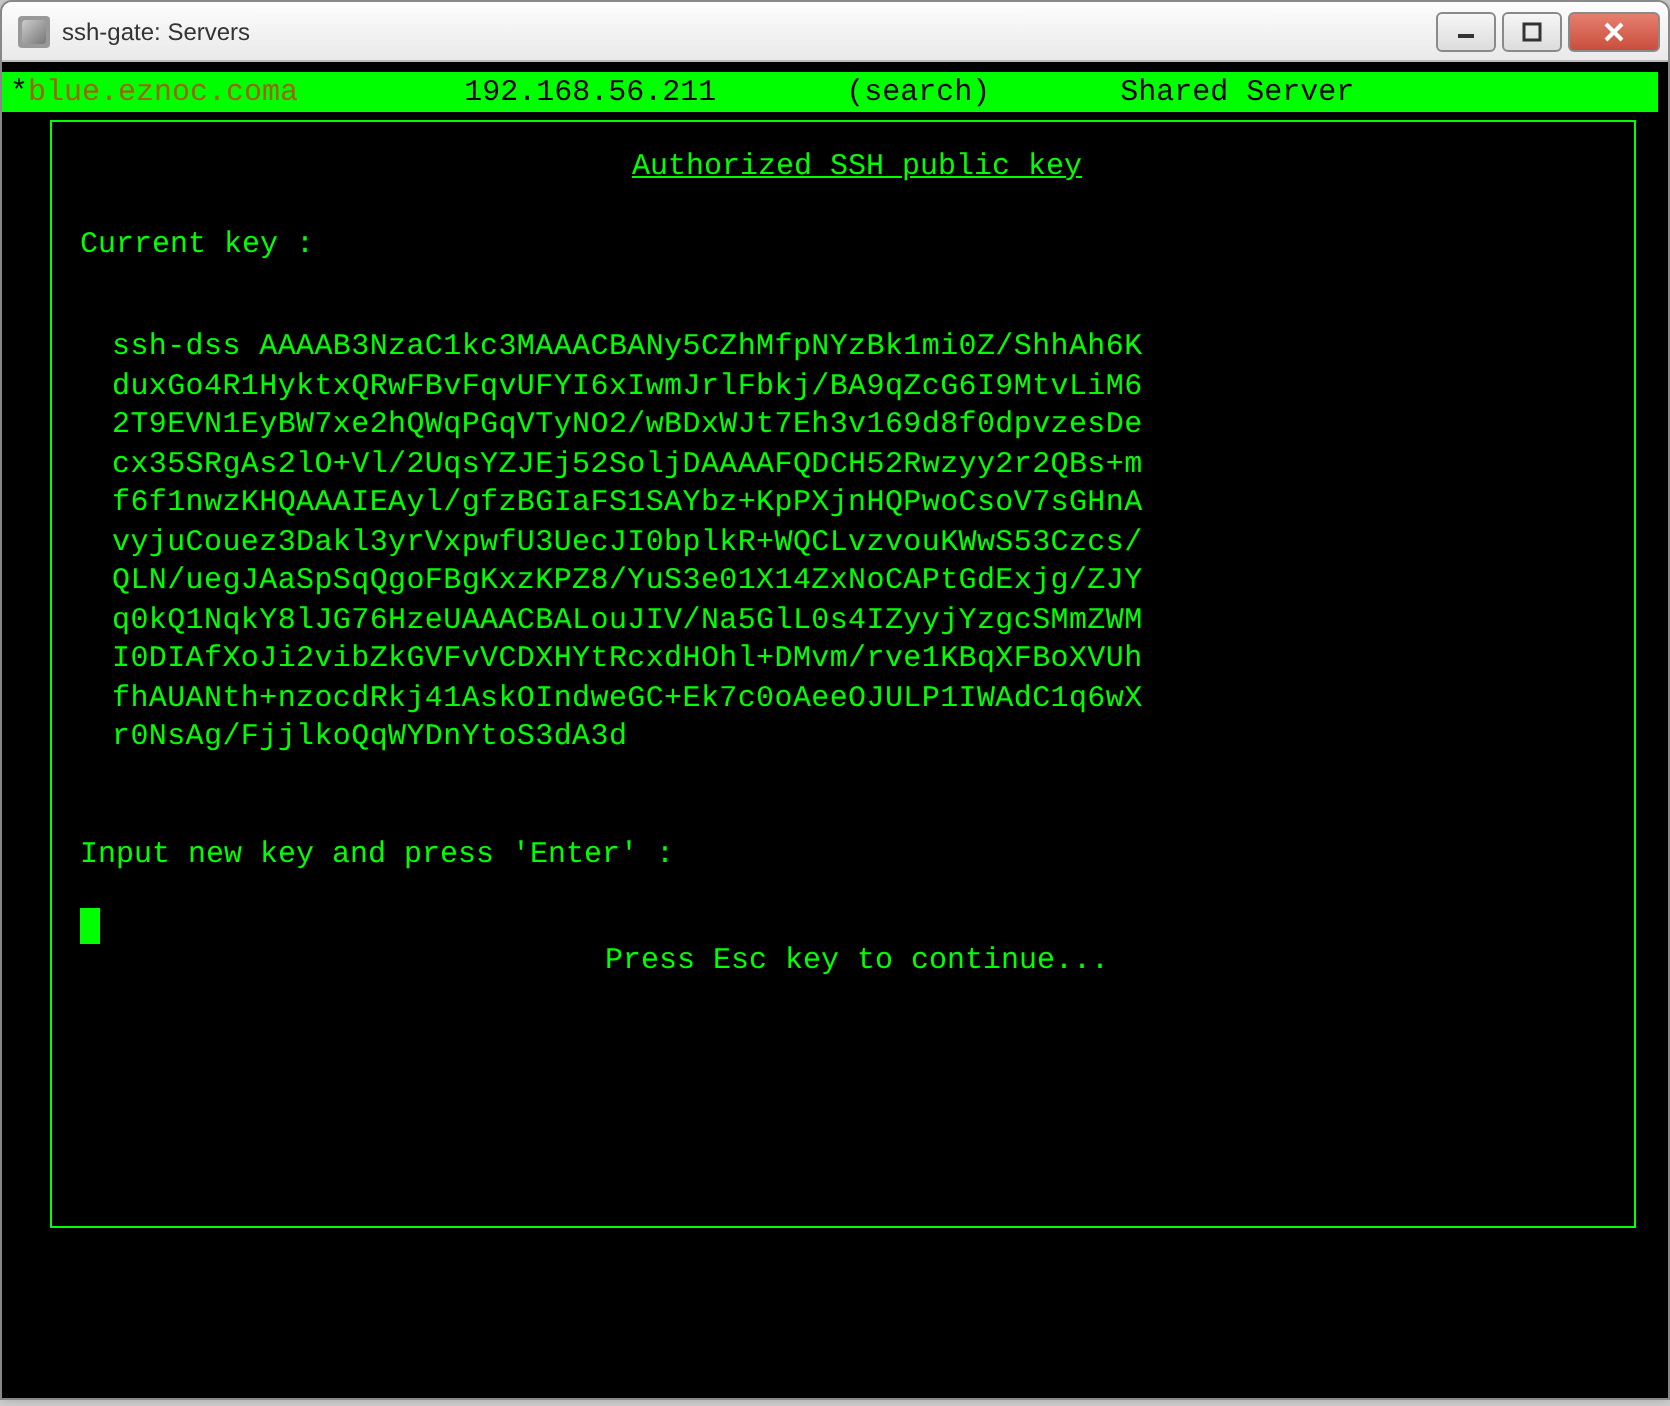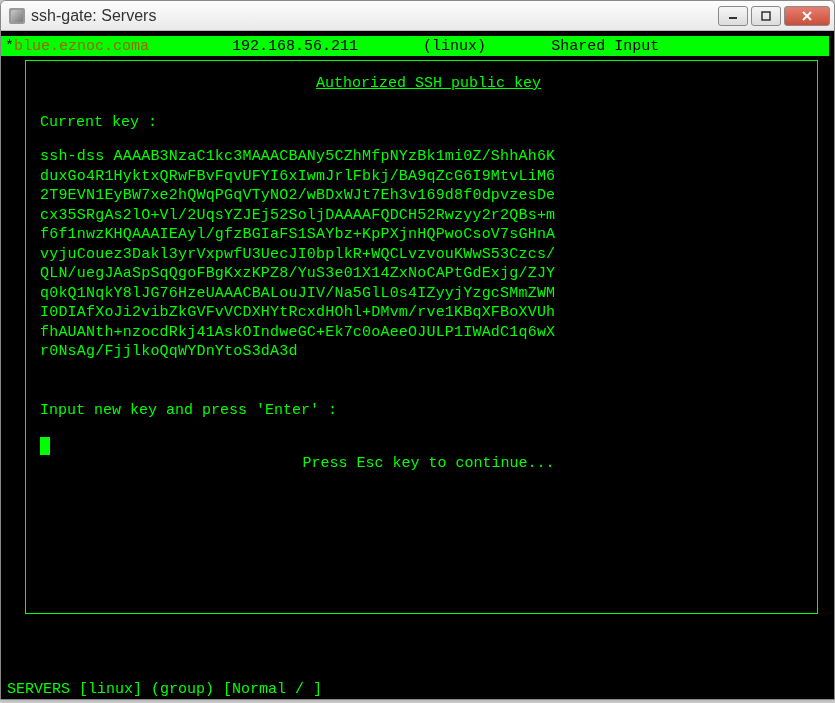--- a/index.html
+++ b/index.html
@@ -1,37 +1,37 @@
 <!DOCTYPE html>
 <html><head>
   <meta charset="utf-8">
   <style>
     * { box-sizing: border-box; margin: 0; padding: 0; }
     body { font-family: 'Segoe UI', Tahoma, sans-serif; background: #d0d0d0; width: 835px; height: 703px; overflow: hidden; }
     .window { width: 835px; border: 1px solid #888; background: #fff; border-radius: 6px 6px 0 0; box-shadow: 0 0 6px rgba(0,0,0,0.2); }
     .titlebar { height: 30px; background: linear-gradient(#fdfdfd, #e9e9e9); border-bottom: 1px solid #bbb; display: flex; align-items: center; padding: 0 4px 0 8px; border-radius: 5px 5px 0 0; }
     .titlebar .app-icon { width: 16px; height: 16px; background: #999; margin-right: 6px; position: relative; border-radius: 2px; }
     .titlebar .app-icon::before { content: ''; position: absolute; left: 2px; top: 2px; width: 12px; height: 12px; background: linear-gradient(135deg,#ccc,#777); border-radius: 2px; }
-    .titlebar .title-text { font-size: 16px; color: #333; flex: 1; }
+    .titlebar .title-text { font-size: 12px; color: #333; flex: 1; }
     .winbtns { display: flex; gap: 3px; }
     .winbtn { width: 30px; height: 20px; border: 1px solid #8a8a8a; border-radius: 3px; display: flex; align-items: center; justify-content: center; font-size: 11px; cursor: pointer; }
     .winbtn.min { background: linear-gradient(#f6f6f6,#dcdcdc); }
     .winbtn.max { background: linear-gradient(#f6f6f6,#dcdcdc); }
     .winbtn.close { background: linear-gradient(#e67f6f,#c94e3c); color: #fff; width: 46px; }
     .winbtn.close svg, .winbtn svg { display: block; }
     .terminal-wrap { background: #000; padding: 5px 0 0 0; height: 668px; font-family: 'Courier New', monospace; font-size: 15px; position: relative; }
     .hdr-bar { background: #00ff00; color: #000; padding: 2px 4px 1px 4px; display: flex; white-space: pre; margin: 0 5px 0 0; font-weight: normal; }
     .hdr-asterisk { color: #000; }
     .hdr-host { color: #a16207; }
     .hdr-rest { color: #000; margin-left: 28px; }
     .term-body { color: #00ff00; padding: 0 8px; }
     .box { border: 1px solid #00ff00; margin: 4px 8px 16px 16px; padding: 14px 0 14px 14px; min-height: 554px; position: relative; }
     .box-title { text-align: center; margin-bottom: 22px; text-decoration: underline; }
-    .section-label { margin-bottom: 16px; }
-    .key-block { margin-bottom: 40px; word-break: break-all; line-height: 1.3; letter-spacing: 0.2px; white-space: pre-wrap; }
+    .section-label { margin-bottom: 33px; }
+    .key-block { margin-bottom: 40px; word-break: break-all; line-height: 1.3; letter-spacing: 0.2px; white-space: pre-wrap; margin-left: 16px; }
     .new-key-label { margin-bottom: 18px; margin-top: 16px; }
     .cursor-block { display: inline-block; width: 10px; height: 18px; background: #00ff00; vertical-align: text-bottom; }
     .press-esc { text-align: center; }
     .footer { position: absolute; left: 0; right: 0; bottom: 0; }
     .footer-line1 { background: #000; color: #00ff00; padding: 1px 6px; white-space: pre; }
     .footer-line2 { background: #00ff00; color: #000; padding: 1px 6px 3px 6px; white-space: pre; }
   </style>
 </head>
 <body>
 
@@ -55,21 +55,21 @@
             <line x1="2" y1="2" x2="10" y2="10" stroke="#fff" stroke-width="2"></line>
             <line x1="10" y1="2" x2="2" y2="10" stroke="#fff" stroke-width="2"></line>
           </svg>
       </div>
     </div>
   </div>
 
   <div class="terminal-wrap">
 
     <div class="hdr-bar">
-      <span class="hdr-asterisk">*</span><span class="hdr-host">blue.eznoc.coma</span><span class="hdr-rest">   </span><span class="hdr-rest">192.168.56.211</span><span class="hdr-rest"> </span><span class="hdr-rest">(linux)</span><span class="hdr-rest"> </span><span class="hdr-rest">Shared Input</span>
+      <span class="hdr-asterisk">*</span><span class="hdr-host">blue.eznoc.coma</span><span class="hdr-rest">   </span><span class="hdr-rest">192.168.56.211</span><span class="hdr-rest"> </span><span class="hdr-rest">(search)</span><span class="hdr-rest"> </span><span class="hdr-rest">Shared Server</span>
     </div>
 
     <div class="term-body">
       <div class="box">
         <div class="box-title">Authorized SSH public key</div>
         <div class="section-label">Current key :</div>
         <div class="key-block">ssh-dss AAAAB3NzaC1kc3MAAACBANy5CZhMfpNYzBk1mi0Z/ShhAh6K
 duxGo4R1HyktxQRwFBvFqvUFYI6xIwmJrlFbkj/BA9qZcG6I9MtvLiM6
 2T9EVN1EyBW7xe2hQWqPGqVTyNO2/wBDxWJt7Eh3v169d8f0dpvzesDe
 cx35SRgAs2lO+Vl/2UqsYZJEj52SoljDAAAAFQDCH52Rwzyy2r2QBs+m
@@ -80,17 +80,16 @@
 I0DIAfXoJi2vibZkGVFvVCDXHYtRcxdHOhl+DMvm/rve1KBqXFBoXVUh
 fhAUANth+nzocdRkj41AskOIndweGC+Ek7c0oAeeOJULP1IWAdC1q6wX
 r0NsAg/FjjlkoQqWYDnYtoS3dA3d</div>
         <div class="new-key-label">Input new key and press 'Enter' :</div>
         <div><span class="cursor-block"></span></div>
         <div class="press-esc">Press Esc key to continue...</div>
       </div>
     </div>
 
     <div class="footer">
-      <div class="footer-line1">SERVERS [linux] (group) [Normal / ]</div>
     </div>
 
   </div>
 </div>
 
 </body></html>

